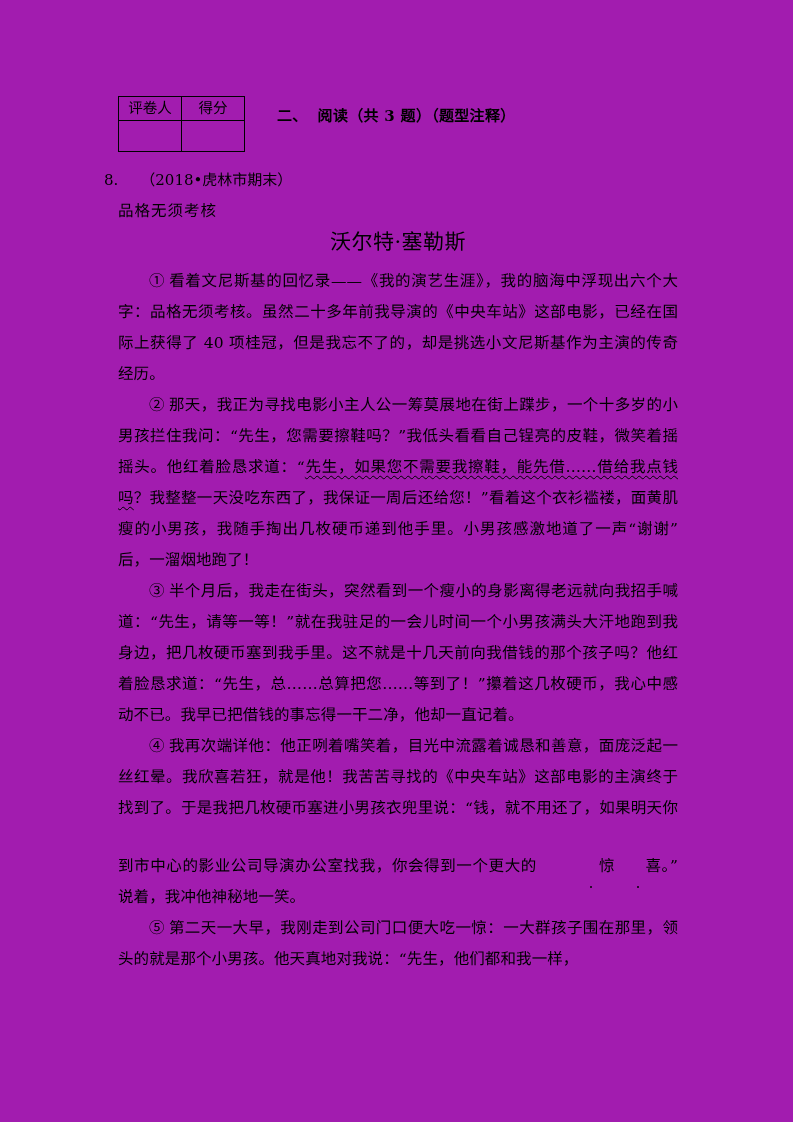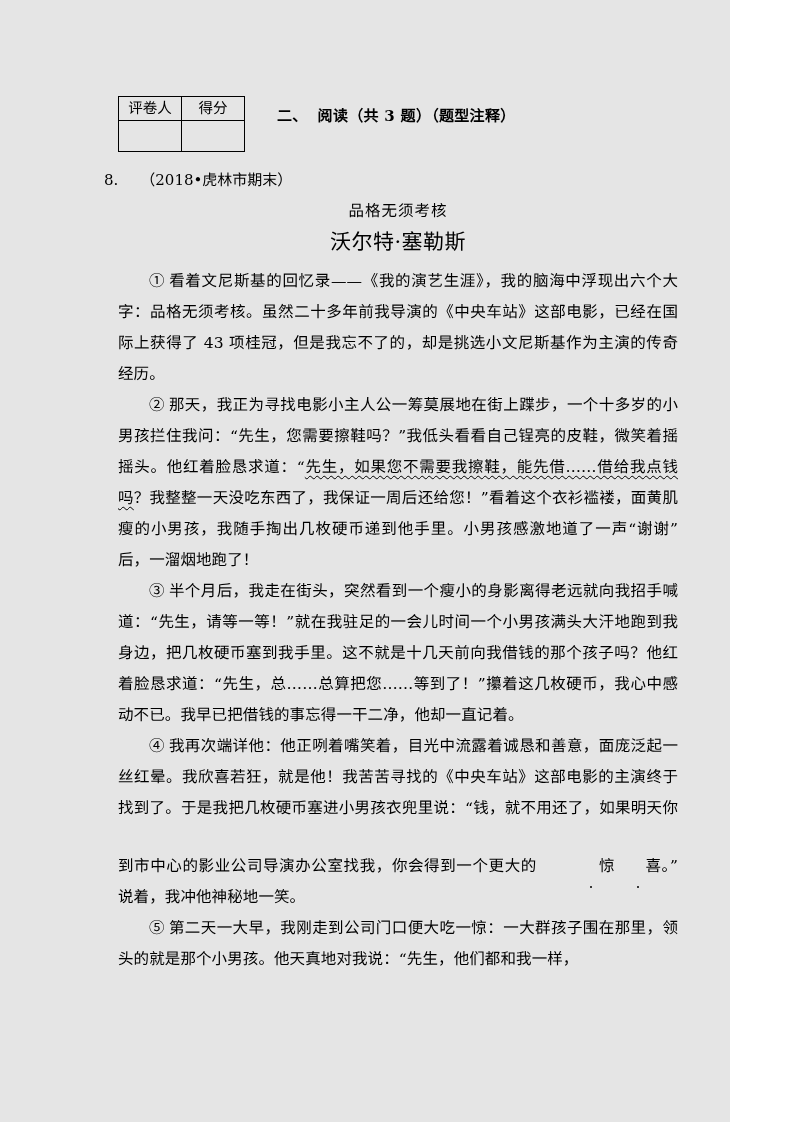--- a/index.html
+++ b/index.html
@@ -9,23 +9,23 @@
     background: #ffffff;
   }
 
   body {
     font-family: "DejaVu Serif", "Liberation Serif", serif;
     color: #000000;
   }
 
   .page {
     position: relative;
-    width: 730px;
+    width: 793px;
     height: 1122px;
-    background: #e5e5e5;
+    background: #a21caf;
     box-sizing: border-box;
     overflow: hidden;
   }
 
   
   .header-zone {
     position: absolute;
     left: 118px;
     top: 96px;
     width: 560px;
@@ -83,21 +83,21 @@
 
   
   .article {
     position: absolute;
     left: 118px;
     top: 196px;
     width: 560px;
   }
 
   .art-title {
-    text-align: center;
+    text-align: left;
     font-size: 15.5px;
     line-height: 31px;
     letter-spacing: 1px;
   }
 
   .art-author {
     text-align: center;
     font-size: 21px;
     line-height: 31px;
     letter-spacing: 0.5px;
@@ -177,21 +177,21 @@
 
   <div class="q-number-line">
     <span class="qnum">8.</span><span>（2018•虎林市期末）</span>
   </div>
 
   <div class="article">
 
     <div class="art-title">品格无须考核</div>
     <div class="art-author">沃尔特·塞勒斯</div>
 
-    <p class="para first-body"><span class="marker">①</span><span>看着文尼斯基的回忆录——《我的演艺生涯》，我的脑海中浮现出六个大字：品格无须考核。虽然二十多年前我导演的《中央车站》这部电影，已经在国际上获得了 43 项桂冠，但是我忘不了的，却是挑选小文尼斯基作为主演的传奇经历。</span></p>
+    <p class="para first-body"><span class="marker">①</span><span>看着文尼斯基的回忆录——《我的演艺生涯》，我的脑海中浮现出六个大字：品格无须考核。虽然二十多年前我导演的《中央车站》这部电影，已经在国际上获得了 40 项桂冠，但是我忘不了的，却是挑选小文尼斯基作为主演的传奇经历。</span></p>
 
     <p class="para"><span class="marker">②</span><span>那天，我正为寻找电影小主人公一筹莫展地在街上蹀步，一个十多岁的小男孩拦住我问：“先生，您需要擦鞋吗？”我低头看看自己锃亮的皮鞋，微笑着摇摇头。他红着脸恳求道：“</span><span class="wavy">先生，如果您不需要我擦鞋，能先借……借给我点钱吗</span><span>？我整整一天没吃东西了，我保证一周后还给您！”看着这个衣衫褴褛，面黄肌瘦的小男孩，我随手掏出几枚硬币递到他手里。小男孩感激地道了一声“谢谢”后，一溜烟地跑了！</span></p>
 
     <p class="para"><span class="marker">③</span><span>半个月后，我走在街头，突然看到一个瘦小的身影离得老远就向我招手喊道：“先生，请等一等！”就在我驻足的一会儿时间一个小男孩满头大汗地跑到我身边，把几枚硬币塞到我手里。这不就是十几天前向我借钱的那个孩子吗？他红着脸恳求道：“先生，总……总算把您……等到了！”攥着这几枚硬币，我心中感动不已。我早已把借钱的事忘得一干二净，他却一直记着。</span></p>
 
     <p class="para"><span class="marker">④</span><span>我再次端详他：他正咧着嘴笑着，目光中流露着诚恳和善意，面庞泛起一丝红晕。我欣喜若狂，就是他！我苦苦寻找的《中央车站》这部电影的主演终于找到了。于是我把几枚硬币塞进小男孩衣兜里说：“钱，就不用还了，如果明天你到市中心的影业公司导演办公室找我，你会得到一个更大的</span><span class="dotted-emph"><span class="ch">惊</span><span class="ch">喜</span></span><span>。”说着，我冲他神秘地一笑。</span></p>
 
     <p class="para"><span class="marker">⑤</span><span>第二天一大早，我刚走到公司门口便大吃一惊：一大群孩子围在那里，领头的就是那个小男孩。他天真地对我说：“先生，他们都和我一样，</span></p>
 
   </div>

